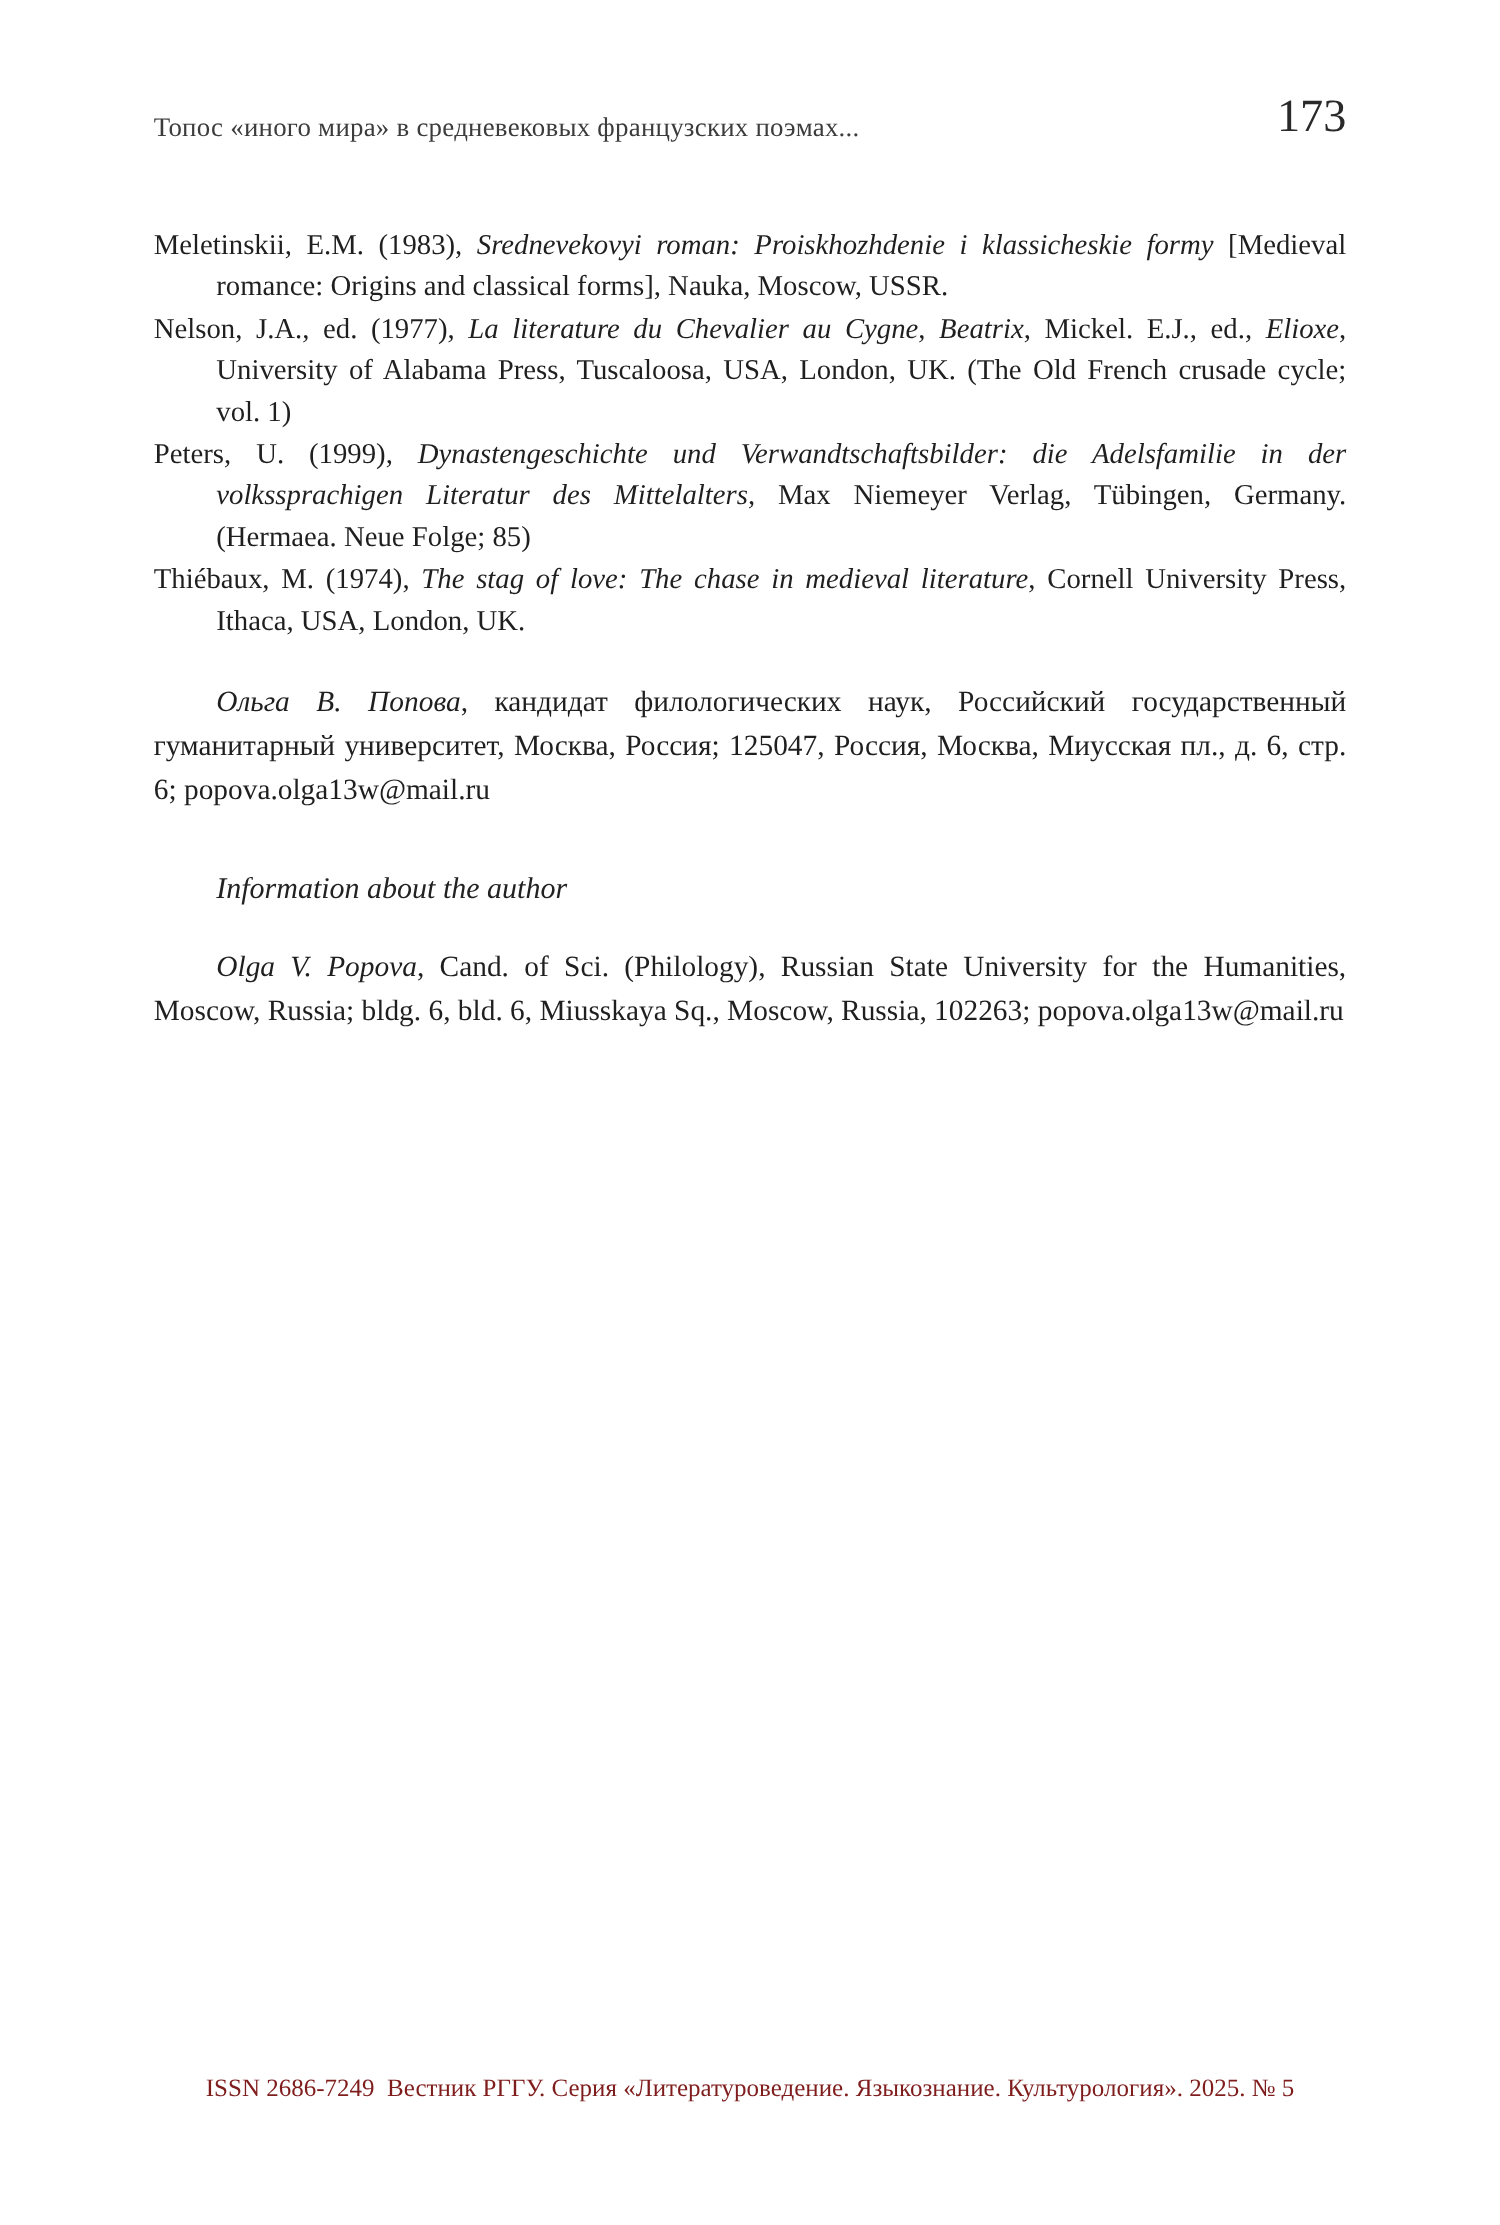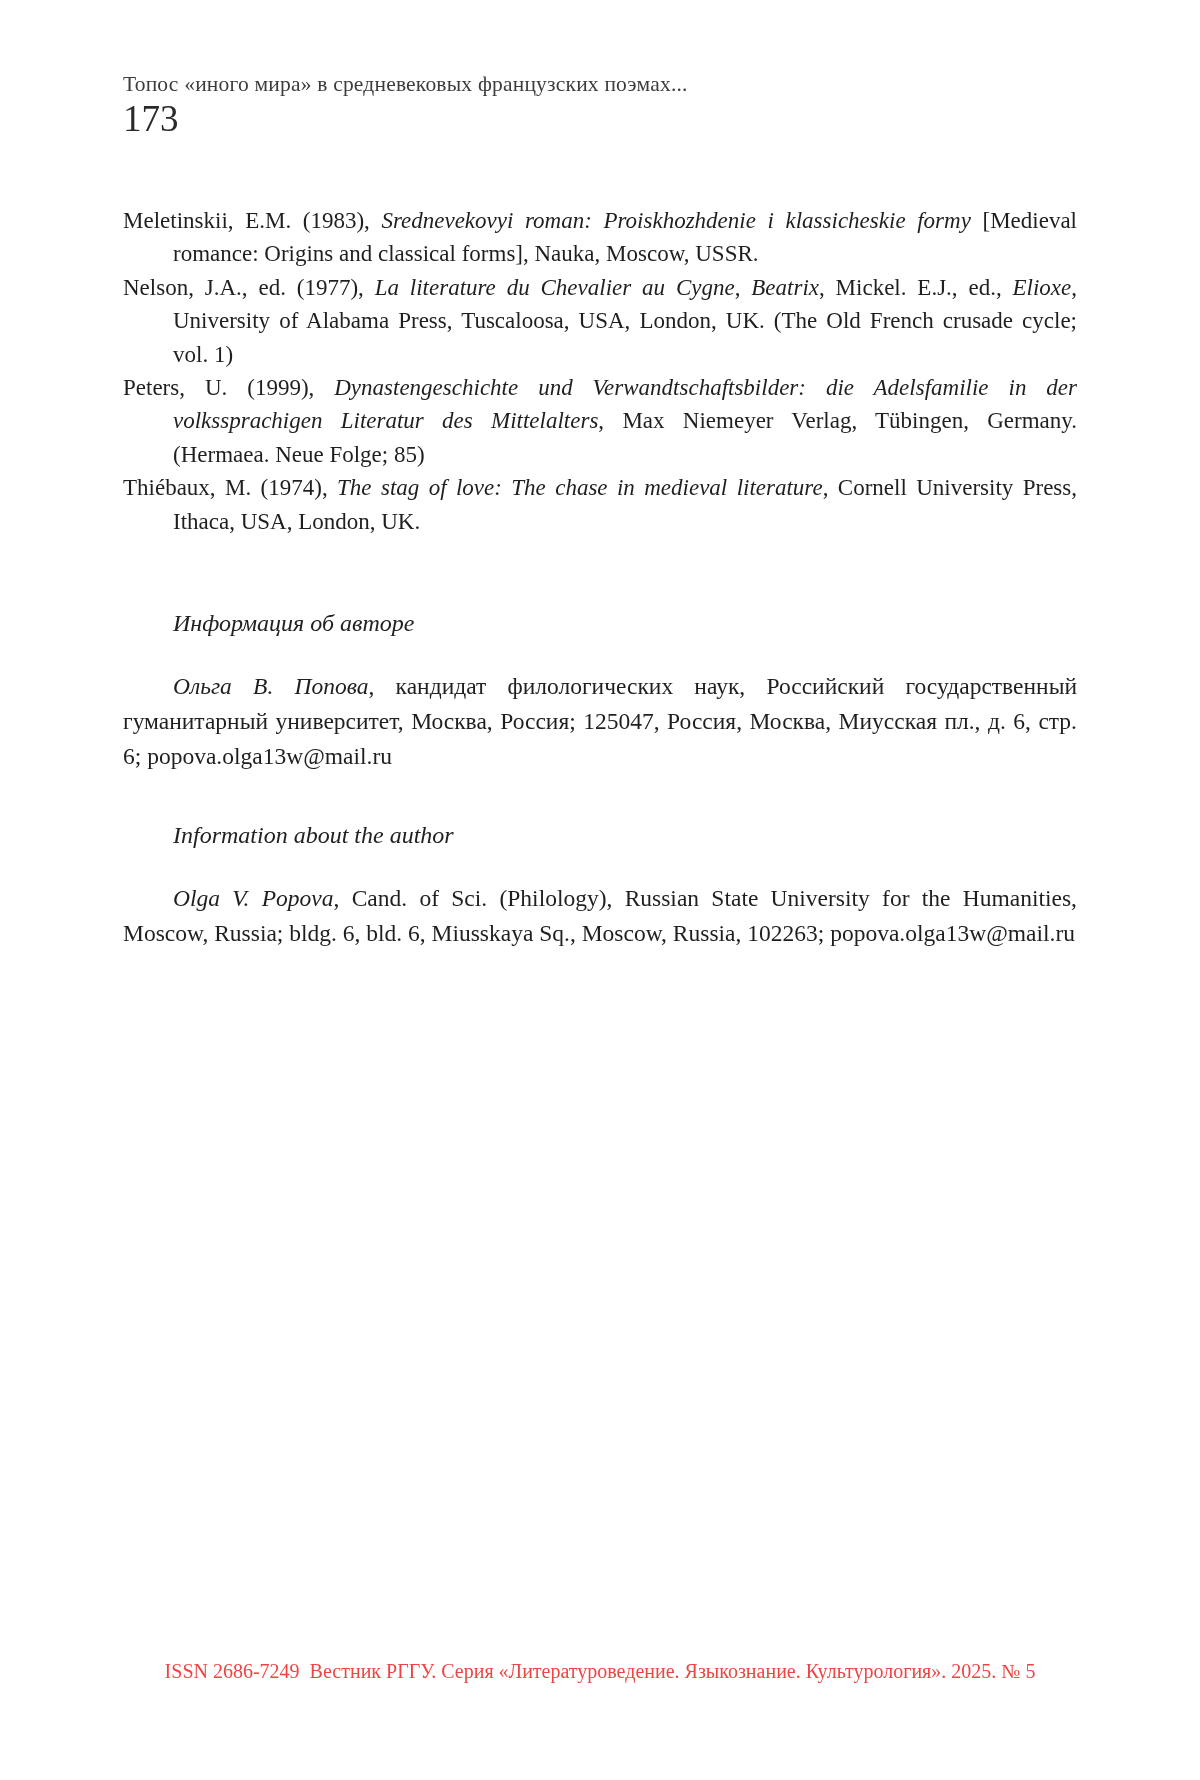--- a/index.html
+++ b/index.html
@@ -11,22 +11,21 @@
     overflow: hidden;
   }
   .page {
     position: absolute; inset: 0;
     padding: 72px 123px 0 123px;
     box-sizing: border-box;
   }
   .running-header {
     display: flex;
     justify-content: space-between;
-    align-items: flex-start;
-    flex-direction: column;
+    align-items: flex-end;
   }
   .running-title {
     font-size: 21.5px;
     color: #3c3c3c;
     letter-spacing: 0.2px;
   }
   .page-number {
     font-size: 37px;
     color: #2a2a2a;
   }
@@ -59,42 +58,41 @@
     line-height: 35px;
     text-align: justify;
     text-indent: 50px;
   }
   .page-footer {
     position: absolute;
     left: 0; right: 0;
     top: 1660px;
     text-align: center;
     font-size: 20px;
-    color: #ef4444;
+    color: #7f1d1d;
     white-space: pre;
   }
 </style>
 </head>
 <body>
 
 <div class="page">
 
   <div class="running-header">
     <span class="running-title">Топос «иного мира» в средневековых французских поэмах...</span>
     <span class="page-number">173</span>
   </div>
 
   <div class="references">
     <p class="reference"><span>Meletinskii, E.M. (1983), </span><span class="it">Srednevekovyi roman: Proiskhozhdenie i klassicheskie formy</span><span> [Medieval romance: Origins and classical forms], Nauka, Moscow, USSR.</span></p>
     <p class="reference"><span>Nelson, J.A., ed. (1977), </span><span class="it">La literature du Chevalier au Cygne</span><span>, </span><span class="it">Beatrix</span><span>, Mickel. E.J., ed., </span><span class="it">Elioxe</span><span>, University of Alabama Press, Tuscaloosa, USA, London, UK. (The Old French crusade cycle; vol. 1)</span></p>
     <p class="reference"><span>Peters, U. (1999), </span><span class="it">Dynastengeschichte und Verwandtschaftsbilder: die Adelsfamilie in der volkssprachigen Literatur des Mittelalters</span><span>, Max Niemeyer Verlag, Tübingen, Germany. (Hermaea. Neue Folge; 85)</span></p>
     <p class="reference"><span>Thiébaux, M. (1974), </span><span class="it">The stag of love: The chase in medieval literature</span><span>, Cornell University Press, Ithaca, USA, London, UK.</span></p>
   </div>
 
-  <h2 class="section-heading heading-ru">Информация об авторе</h2>
 
   <p class="author-par"><span class="it">Ольга В. Попова</span><span>, кандидат филологических наук, Российский государственный гуманитарный университет, Москва, Россия; 125047, Россия, Москва, Миусская пл., д. 6, стр. 6; popova.olga13w@mail.ru</span></p>
 
   <h2 class="section-heading heading-en">Information about the author</h2>
 
   <p class="author-par"><span class="it">Olga V. Popova</span><span>, Cand. of Sci. (Philology), Russian State University for the Humanities, Moscow, Russia; bldg. 6, bld. 6, Miusskaya Sq., Moscow, Russia, 102263; popova.olga13w@mail.ru</span></p>
 
 </div>
 
 <div class="page-footer"><span>ISSN 2686-7249</span><span>  </span><span>Вестник РГГУ. Серия «Литературоведение. Языкознание. Культурология». 2025. № 5</span></div>

